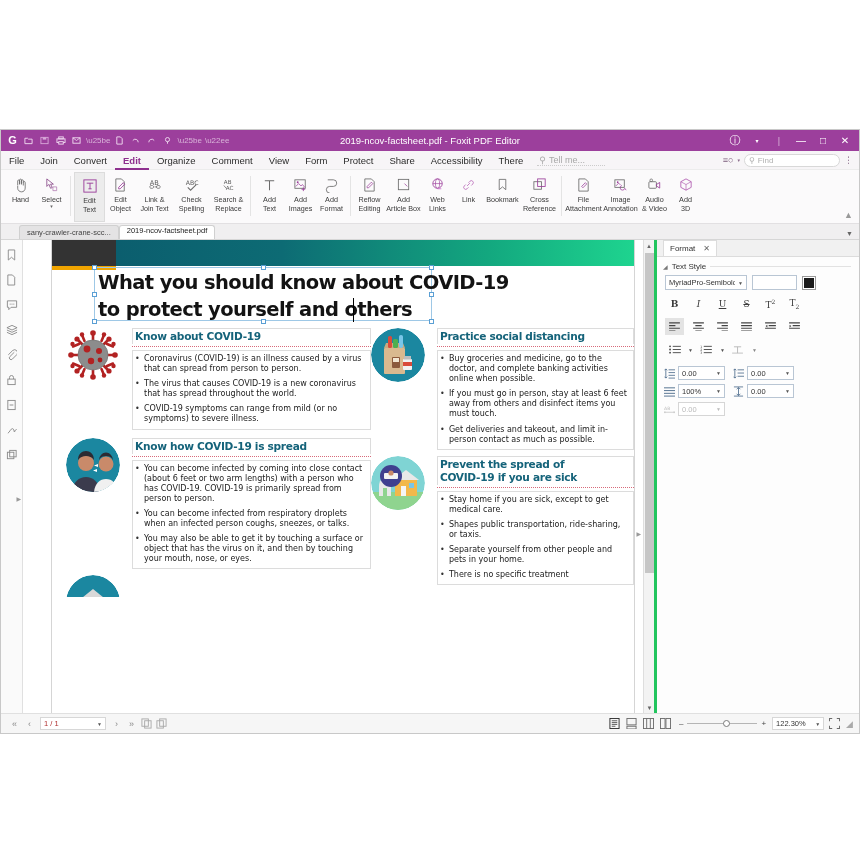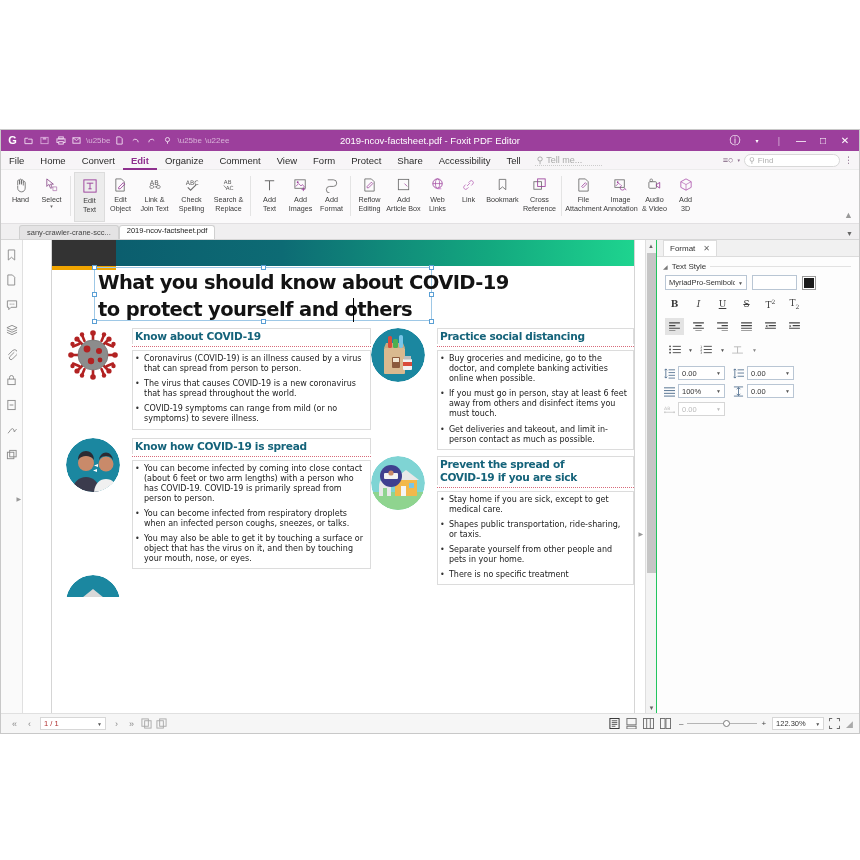--- a/index.html
+++ b/index.html
@@ -116,21 +116,21 @@
     width: 22px; background: #fafafa; border-right: 1px solid #e0e0e0;
     display: flex; flex-direction: column; align-items: center;
     padding-top: 8px; gap: 11px; position: relative;
   }
   .nav-ico { width: 14px; height: 14px; color: #8a8a8a; display: flex; align-items: center; justify-content: center; }
   .nav-expander { position: absolute; right: 1px; top: 255px; font-size: 6px; color: #999; }
 
   
   .docview {
     flex: 1; background: #ffffff; position: relative;
-    overflow: hidden; border-right: 1px solid #22c55e;
+    overflow: hidden; border-right: 3px solid #22c55e;
   }
   .page {
     position: absolute; left: 28px; top: 0;
     width: 584px; height: 600px; background: #fff;
     border: 1px solid #d5d5d5; border-top: none;
   }
   .pg-header { position: relative; height: 26px; display: flex; }
   .pg-hdr-dark { width: 64px; background: #333333; position: relative; }
   .pg-hdr-dark::after {
     content: ""; position: absolute; left: 0; bottom: -4px;
@@ -345,31 +345,31 @@
       <div class="win-btn" style="font-size:6px;">▾</div>
       <div class="win-btn" style="font-size:9px;opacity:.6;">|</div>
       <div class="win-btn">—</div>
       <div class="win-btn">□</div>
       <div class="win-btn">✕</div>
     </div>
   </div>
 
   <div class="menubar">
     <div class="menu-item">File</div>
-    <div class="menu-item">Home</div>
+    <div class="menu-item">Join</div>
     <div class="menu-item">Convert</div>
     <div class="menu-item active">Edit</div>
     <div class="menu-item">Organize</div>
     <div class="menu-item">Comment</div>
     <div class="menu-item">View</div>
     <div class="menu-item">Form</div>
     <div class="menu-item">Protect</div>
     <div class="menu-item">Share</div>
     <div class="menu-item">Accessibility</div>
-    <div class="menu-item">Tell</div>
+    <div class="menu-item">There</div>
     <div class="tellme">
       <span>⚲</span>
       <span>Tell me...</span>
     </div>
     <div class="menu-right">
       <span style="color:#7a5a7a;font-size:9px;">≡○</span>
       <span style="color:#8a6a8a;font-size:5px;">▾</span>
       <div class="findbox">
         <span>⚲</span>
         <span>Find</span>

